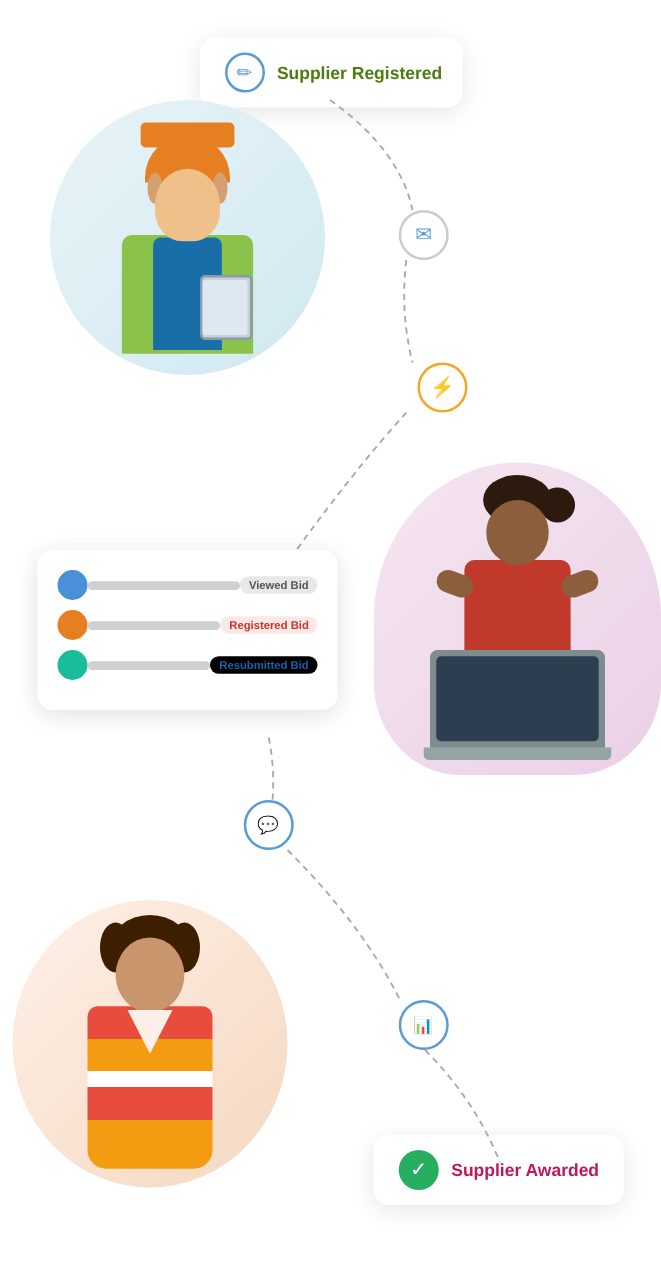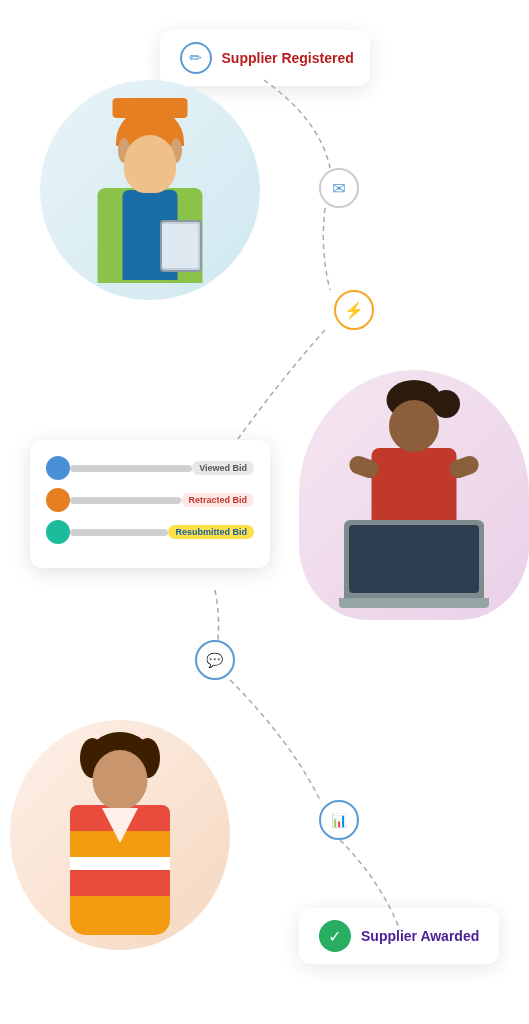--- a/index.html
+++ b/index.html
@@ -46,21 +46,21 @@
       border: 2px solid #5b9bd5;
       display: flex; align-items: center; justify-content: center;
       color: #5b9bd5;
       font-size: 15px;
       flex-shrink: 0;
     }
 
     .card-registered .card-label {
       font-size: 14px;
       font-weight: 600;
-      color: #b91c1c;
+      color: #4d7c0f;
     }
 
     
     .worker-circle {
       position: absolute;
       top: 80px;
       left: 40px;
       width: 220px;
       height: 220px;
       border-radius: 50%;
@@ -137,21 +137,21 @@
       font-size: 9px;
       font-weight: 600;
       padding: 2px 7px;
       border-radius: 10px;
       white-space: nowrap;
     }
 
     .badge-viewed { background: #e8e8e8; color: #555; }
     .badge-submitted { background: #d4f5e0; color: #2e7d52; }
     .badge-retracted { background: #fde8e8; color: #c0392b; }
-    .badge-resubmitted { background: #fde047; color: #1a5fa8; }
+    .badge-resubmitted { background: #000000; color: #1a5fa8; }
 
     
     .laptop-person {
       position: absolute;
       top: 370px;
       right: 0px;
       width: 230px;
       height: 250px;
       border-radius: 50% 50% 30% 30%;
       overflow: hidden;
@@ -185,21 +185,21 @@
       background: #27ae60;
       display: flex; align-items: center; justify-content: center;
       color: #fff;
       font-size: 16px;
       flex-shrink: 0;
     }
 
     .card-awarded .card-label {
       font-size: 14px;
       font-weight: 600;
-      color: #4c1d95;
+      color: #be185d;
     }
 
     
     .lines-svg {
       position: absolute;
       top: 0;
       left: 0;
       width: 529px;
       height: 1024px;
       pointer-events: none;
@@ -290,21 +290,21 @@
       <div class="audit-name-bar"></div>
       <span class="audit-badge badge-viewed">Viewed Bid</span>
     </div>
 
 
     <div class="audit-row">
       <div class="audit-avatar avatar-orange">
         <div class="avatar-person"></div>
       </div>
       <div class="audit-name-bar"></div>
-      <span class="audit-badge badge-retracted">Retracted Bid</span>
+      <span class="audit-badge badge-retracted">Registered Bid</span>
     </div>
 
     <div class="audit-row">
       <div class="audit-avatar avatar-teal">
         <div class="avatar-person"></div>
       </div>
       <div class="audit-name-bar"></div>
       <span class="audit-badge badge-resubmitted">Resubmitted Bid</span>
     </div>
   </div>

